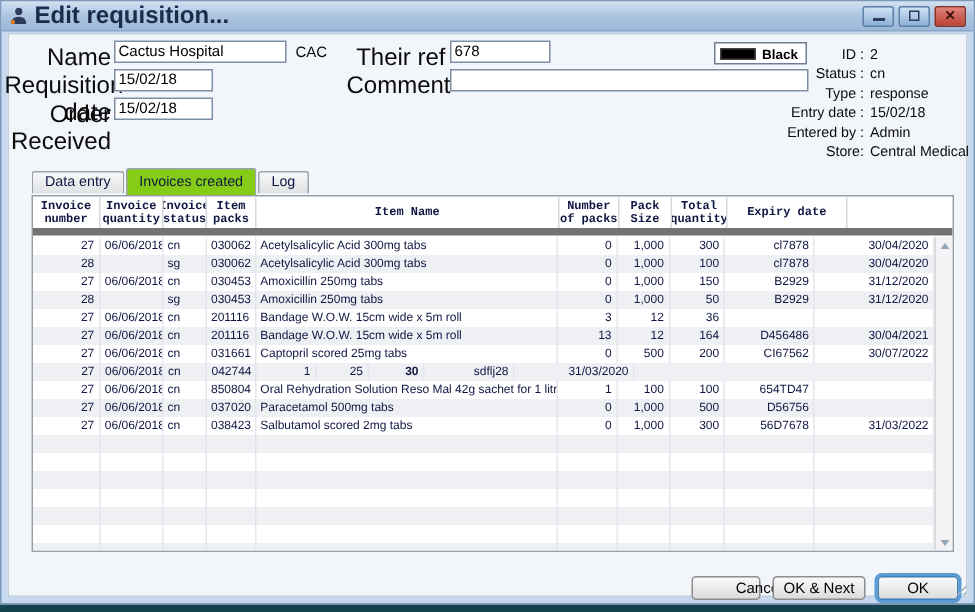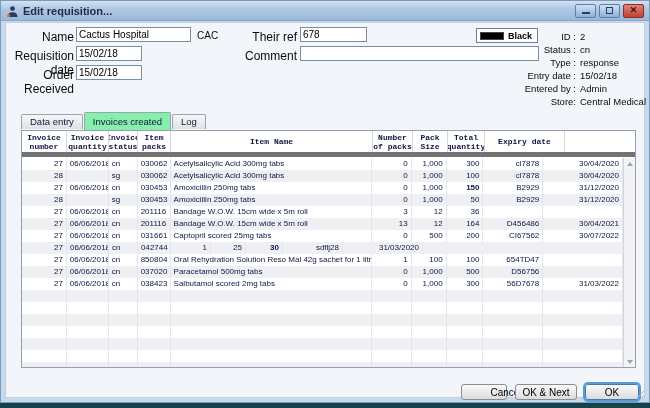--- a/index.html
+++ b/index.html
@@ -10,37 +10,37 @@
     position:absolute; left:0; top:0; width:650px; height:403px;
     background:#c7d9ee; border:1px solid #7d99ba;
   }
   .titlebar {
     position:absolute; left:0; top:0; right:0; height:20px;
     background:linear-gradient(180deg,#d3e2f3 0%, #aec6e2 45%, #9cb8d8 100%);
     display:flex; align-items:center; padding:0 5px; gap:4px;
     border-bottom:1px solid #8aa6c6;
   }
   .title-icon { width:13px; height:13px; display:inline-block; }
-  .title-text { font-size:11px; font-weight:bold; color:#1b2b4a;text-align:center; }
+  .title-text { font-size:16px; font-weight:bold; color:#1b2b4a;text-align:center; }
   .win-controls { margin-left:auto; display:flex; gap:3px; }
   .win-btn {
     width:21px; height:14px; border-radius:2px; border:1px solid #5d7fa8;
     background:linear-gradient(180deg,#cfe2f5,#8cb0d6);
     display:flex; align-items:center; justify-content:center; cursor:default;
   }
   .win-btn.close { background:linear-gradient(180deg,#e0837a,#bc4234); border-color:#8b2e24; }
   .glyph-min { width:8px; height:2px; background:#2c3e5c; margin-top:5px; }
   .glyph-max { width:7px; height:7px; border:1.5px solid #2c3e5c; }
   .glyph-close { font-size:9px; font-weight:bold; color:#3c0f0a; line-height:1; }
   .client {
     position:absolute; left:4px; top:21px; right:4px; bottom:4px;
     background:#f2f5f9; border:1px solid #c2cfde;
   }
   
-  .lbl { position:absolute; font-size:12px; color:#0b0b0b; text-align:right; }
+  .lbl { position:absolute; font-size:16px; color:#0b0b0b; text-align:right; }
   .fld {
     position:absolute; height:15px; border:1px solid #7b8ea6; background:#fff;
     font-size:10px; padding:0 2px; color:#000; font-family:"Liberation Sans",sans-serif;
   }
   .static-txt { position:absolute; font-size:10px; color:#0b0b0b; }
   .color-dd {
     position:absolute; left:475px; top:27px; width:62px; height:15px;
     background:#fff; border:1px solid #6e7f94; display:flex; align-items:center; gap:4px; padding:0 3px;
   }
   .color-swatch { width:24px; height:8px; border:1px solid #444; }
@@ -49,21 +49,21 @@
   .detail-row .dl { position:absolute; left:0; width:85px; text-align:right; display:inline-block; }
   .detail-row .dv { position:absolute; left:89px; width:75px; white-space:nowrap; display:inline-block; }
   
   .tabbar { position:absolute; left:20px; top:111px; height:18px; display:flex; align-items:center; }
   .tab {
     font-size:9.5px; color:#101642; padding:2px 8px 2px 8px; height:15px;
     background:linear-gradient(180deg,#f7f7f7,#dfe1e4);
     border:1px solid #9aa3ae; border-bottom:none; border-radius:2px 2px 0 0; margin-right:1px;
     display:flex; align-items:center;
   }
-  .tab.active { background:#86efac; height:18px; font-weight:normal; position:relative; z-index:2; }
+  .tab.active { background:#84cc16; height:18px; font-weight:normal; position:relative; z-index:2; }
   
   .grid {
     position:absolute; left:20px; top:129px; width:615px; height:238px;
     background:#fff; border:1px solid #95a0ac; overflow:hidden;
   }
   .grid-header { display:flex; height:26px; border-bottom:5px solid #737373;font-family:Liberation Mono, monospace; }
   .gh-cell {
     font-size:8px; font-weight:bold; color:#101642; text-align:center;
     display:flex; flex-direction:column; align-items:center; justify-content:center;
     line-height:9px; border-right:1px solid #d5d9de; overflow:hidden;
@@ -248,21 +248,21 @@
             <div class="g-cell r" style="width: 80px;">30/04/2020</div>
           </div>
           <div class="g-row">
             <div class="g-cell r" style="width: 45px;">27</div>
             <div class="g-cell l" style="width: 42px;">06/06/2018</div>
             <div class="g-cell l" style="width: 29px;">cn</div>
             <div class="g-cell l" style="width: 33px;">030453</div>
             <div class="g-cell l" style="width: 202px;">Amoxicillin 250mg tabs</div>
             <div class="g-cell r" style="width: 40px;">0</div>
             <div class="g-cell r" style="width: 35px;">1,000</div>
-            <div class="g-cell r" style="width: 37px; font-weight: bold;">150</div>
+            <div class="g-cell r" style="width: 37px;">150</div>
             <div class="g-cell r" style="width: 60px;">B2929</div>
             <div class="g-cell r" style="width: 80px;">31/12/2020</div>
           </div>
           <div class="g-row even">
             <div class="g-cell r" style="width: 45px;">28</div>
             <div class="g-cell l" style="width: 42px;"></div>
             <div class="g-cell l" style="width: 29px;">sg</div>
             <div class="g-cell l" style="width: 33px;">030453</div>
             <div class="g-cell l" style="width: 202px;">Amoxicillin 250mg tabs</div>
             <div class="g-cell r" style="width: 40px;">0</div>

